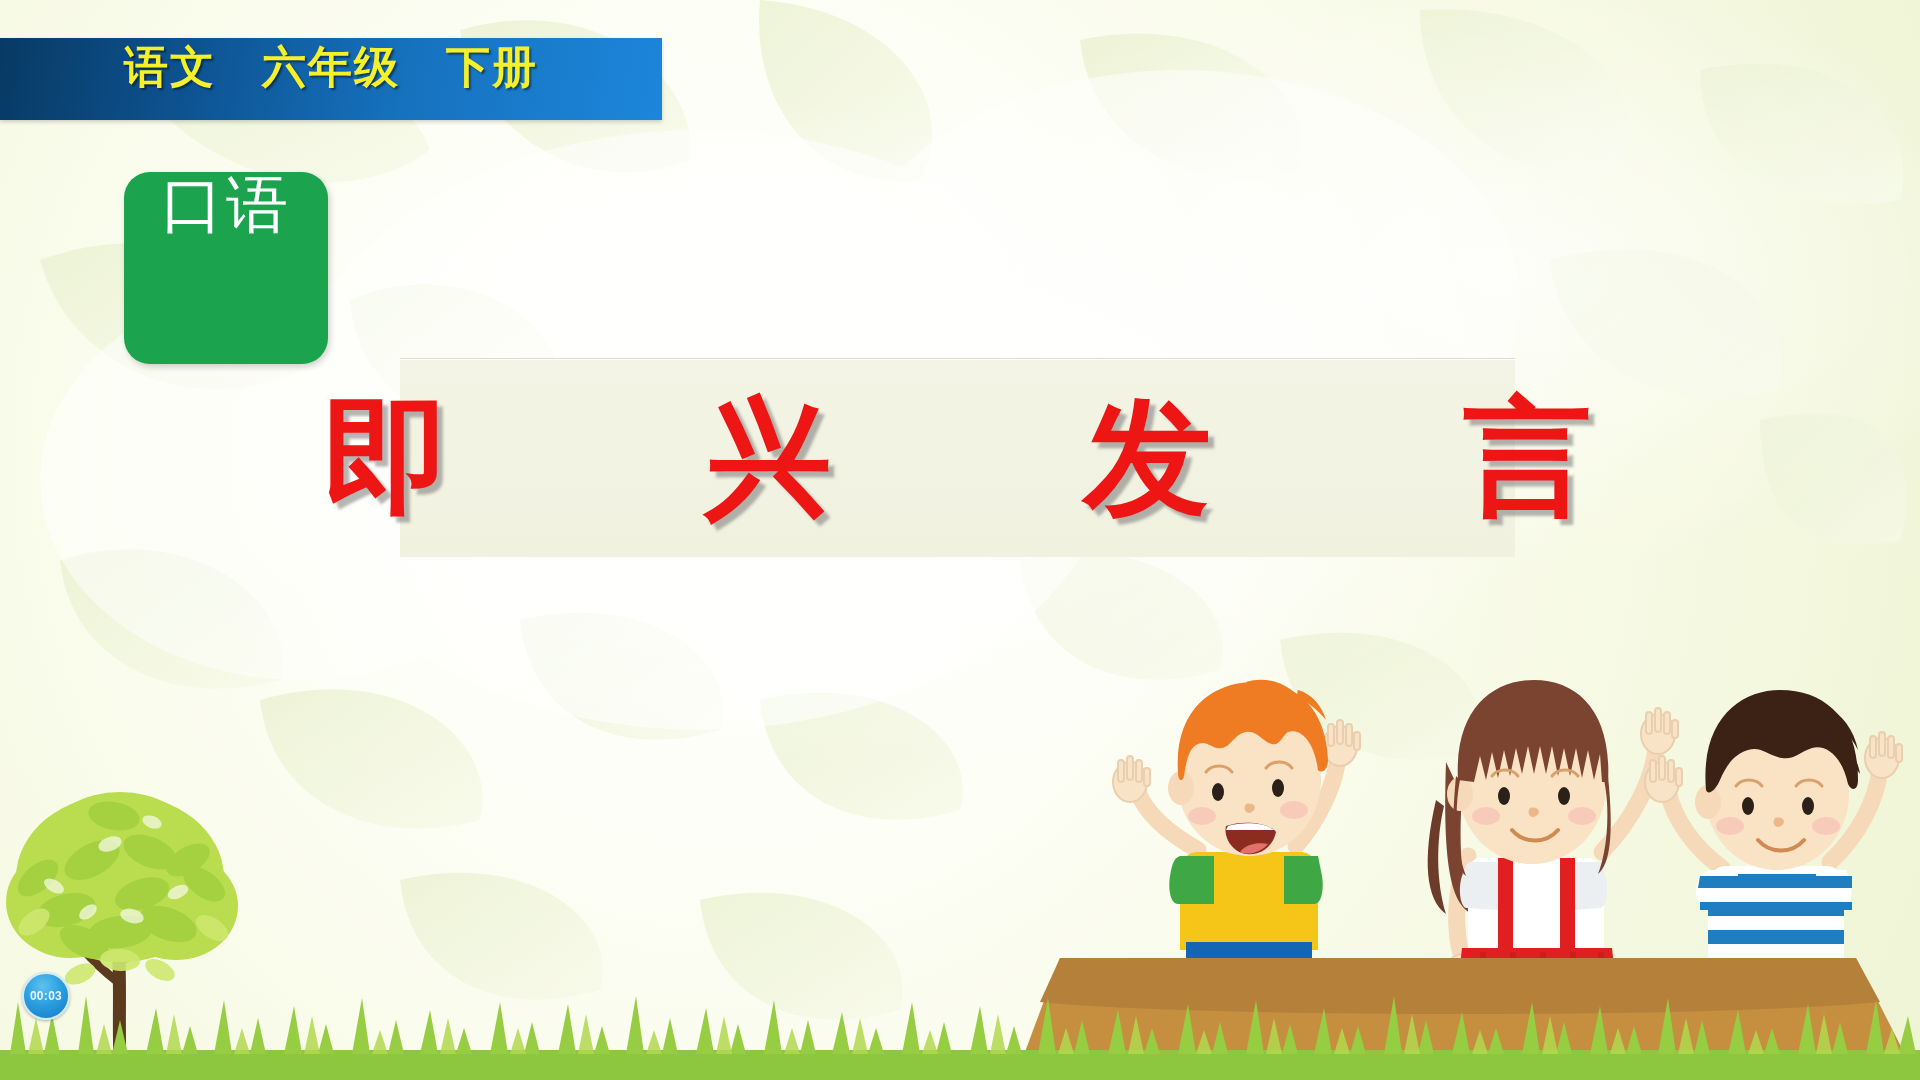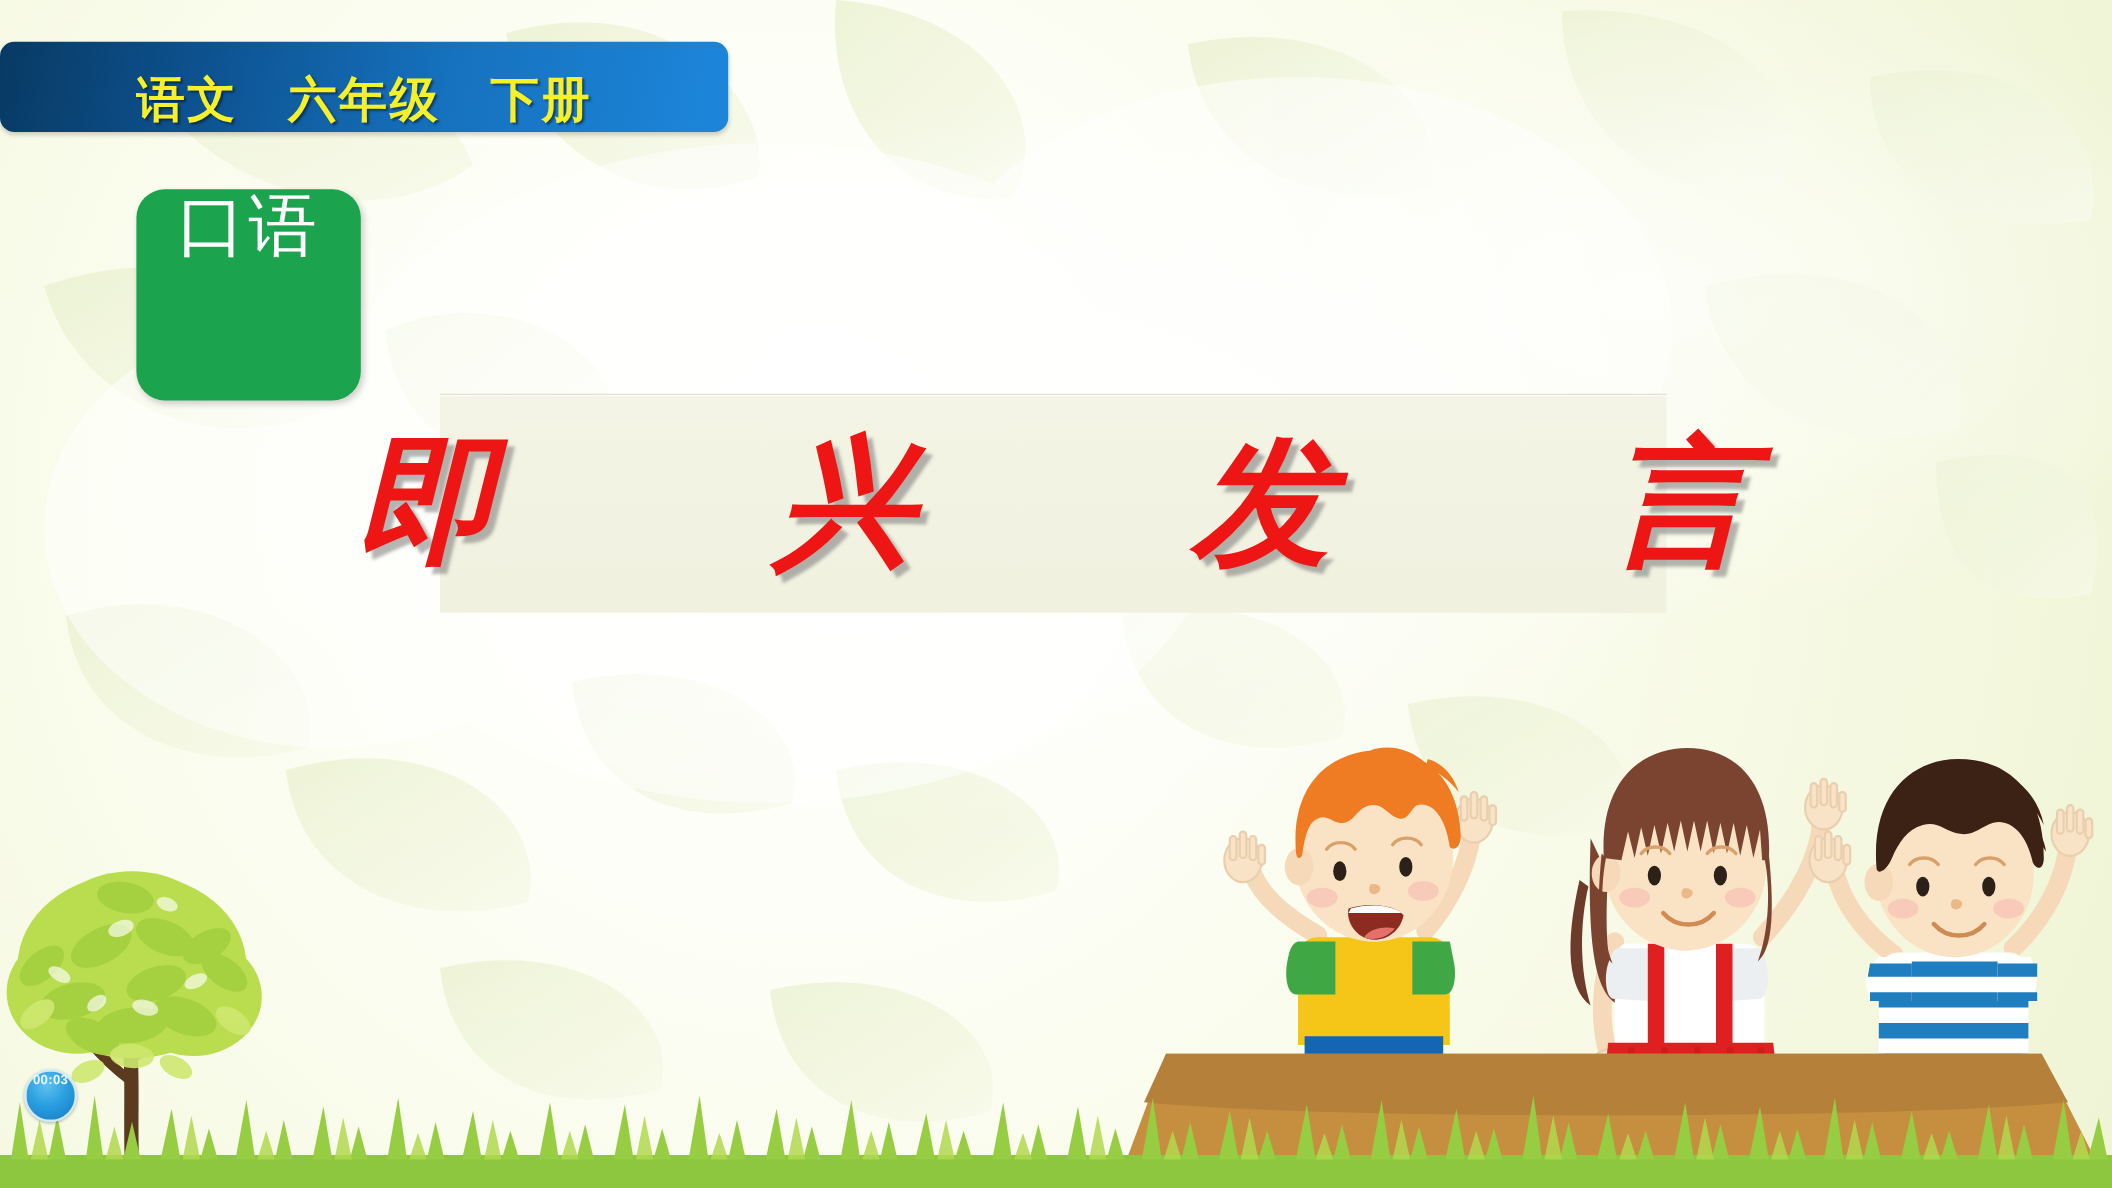--- a/index.html
+++ b/index.html
@@ -19,23 +19,22 @@
   .bg-soft{position:absolute;inset:0;
     background:
       radial-gradient(ellipse 55% 45% at 45% 40%, rgba(255,255,255,.95) 0%, rgba(255,255,255,0) 70%),
       radial-gradient(ellipse 40% 40% at 78% 25%, rgba(255,255,255,.7) 0%, rgba(255,255,255,0) 70%);
   }
 
   
   .banner{
     position:absolute;left:0;top:38px;width:662px;height:82px;
     background:linear-gradient(100deg,#083a63 0%,#0d5290 28%,#1672bf 62%,#1d86da 100%);
-    display:flex;align-items:flex-end;justify-content:center;
+    display:flex;align-items:flex-start;justify-content:center;
     box-shadow:0 2px 4px rgba(0,0,0,.18);
-    border-radius:13px;
   }
   .banner-text{
     color:#f5f02a;font-size:44px;font-weight:bold;letter-spacing:2px;
     text-shadow:2px 2px 2px rgba(0,0,0,.45);
     font-family:"DejaVu Sans","Liberation Sans",sans-serif;
     white-space:pre;
   }
 
   
   .badge{
@@ -48,36 +47,36 @@
     color:#ffffff;font-size:62px;font-weight:500;line-height:1.05;letter-spacing:3px;
     font-family:"DejaVu Sans","Liberation Sans",sans-serif;
   }
 
   
   .title-panel{
     position:absolute;left:400px;top:358px;width:1115px;height:198px;
     background:linear-gradient(180deg,#f4f4e6 0%,#f1f1e0 100%);
     border-top:1px solid #dcdcc9;
     box-shadow:inset 0 1px 0 #ffffff;
-    display:flex;align-items:center;justify-content:center;font-style:italic;
+    display:flex;align-items:center;justify-content:center;
   }
   .title-text{
     color:#ee1515;font-size:128px;font-weight:bold;
     letter-spacing:62px;text-indent:62px;
     font-family:"DejaVu Sans","Liberation Sans",sans-serif;
     text-shadow:6px 6px 3px rgba(120,120,120,.55);
     white-space:nowrap;line-height:1;
   }
 
   
   .timer{
     position:absolute;left:22px;top:972px;width:48px;height:48px;border-radius:50%;
     background:radial-gradient(circle at 42% 28%, #5fc2f0 0%, #2b9fe0 45%, #1478c4 100%);
     border:2px solid #cfeaf8;box-sizing:border-box;
-    display:flex;justify-content:center;
+    display:flex;align-items:center;justify-content:center;
     box-shadow:0 1px 3px rgba(0,0,0,.3);z-index:40;
   }
   .timer span{color:#e8f6ff;font-size:12px;font-weight:bold;letter-spacing:.3px;}
 
   
   .grass{position:absolute;left:0;bottom:0;width:1920px;height:86px;z-index:30;}
 
   
   .tree{position:absolute;left:-8px;top:782px;width:280px;height:280px;z-index:20;}
 

